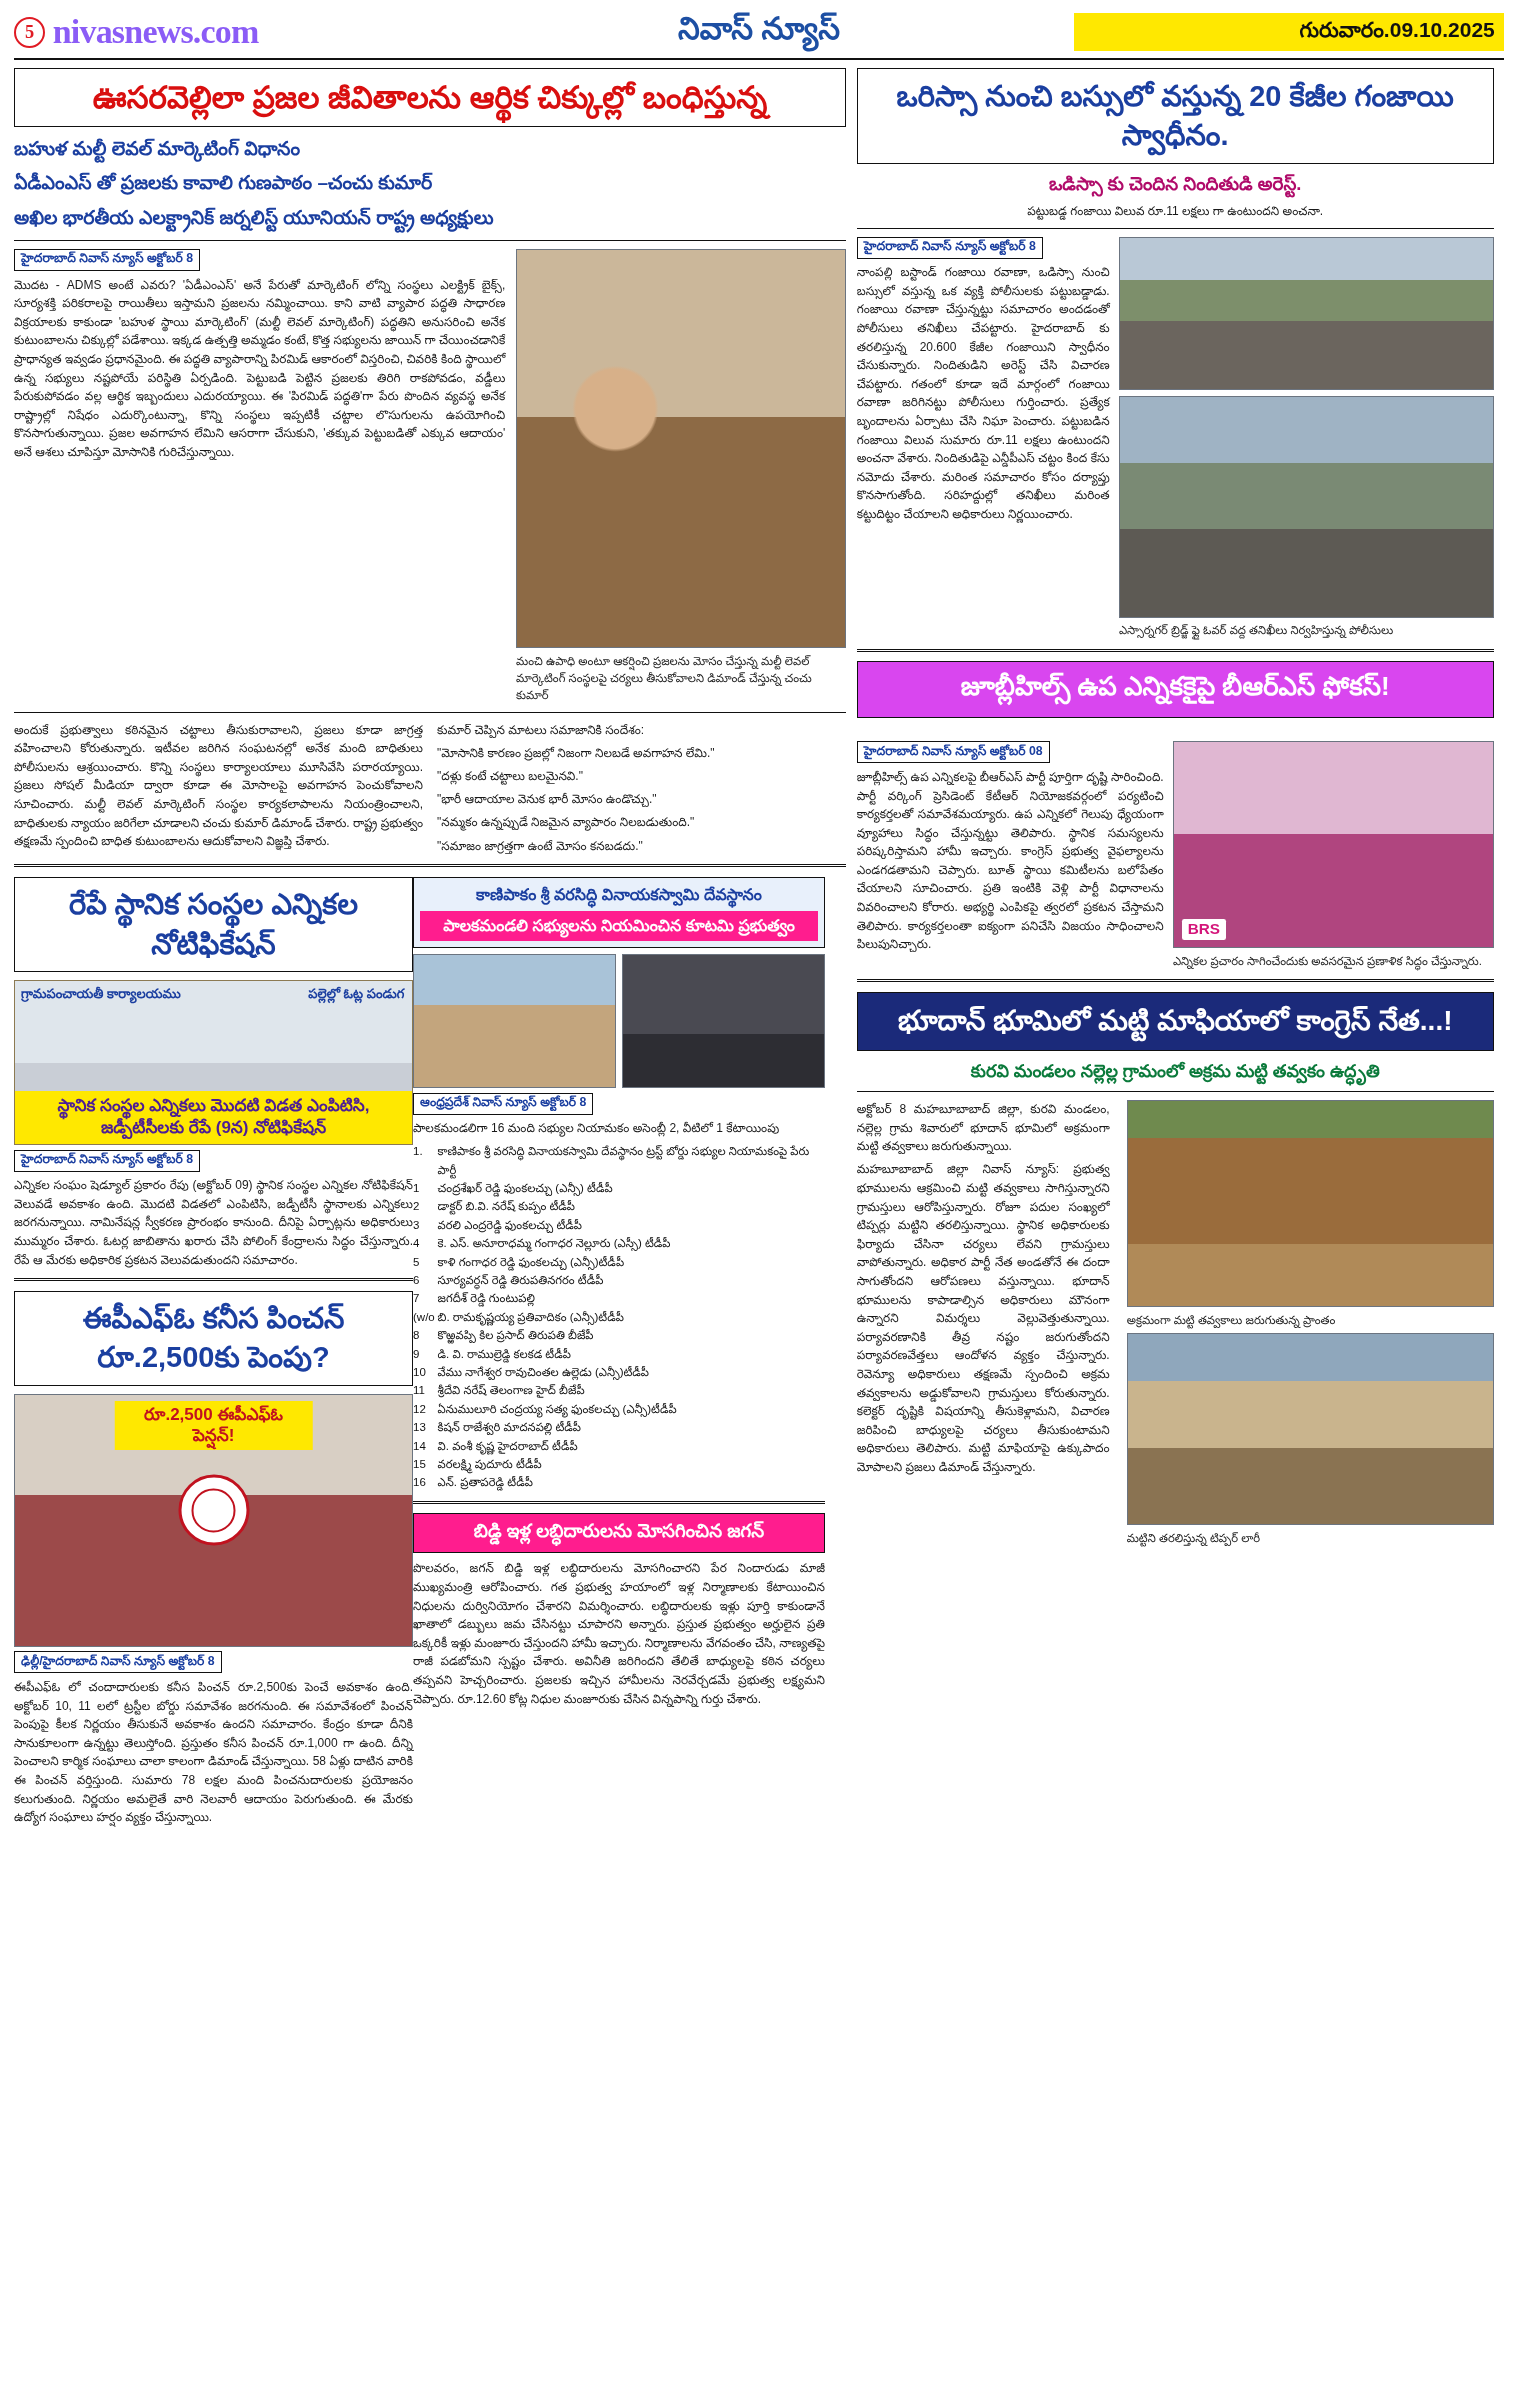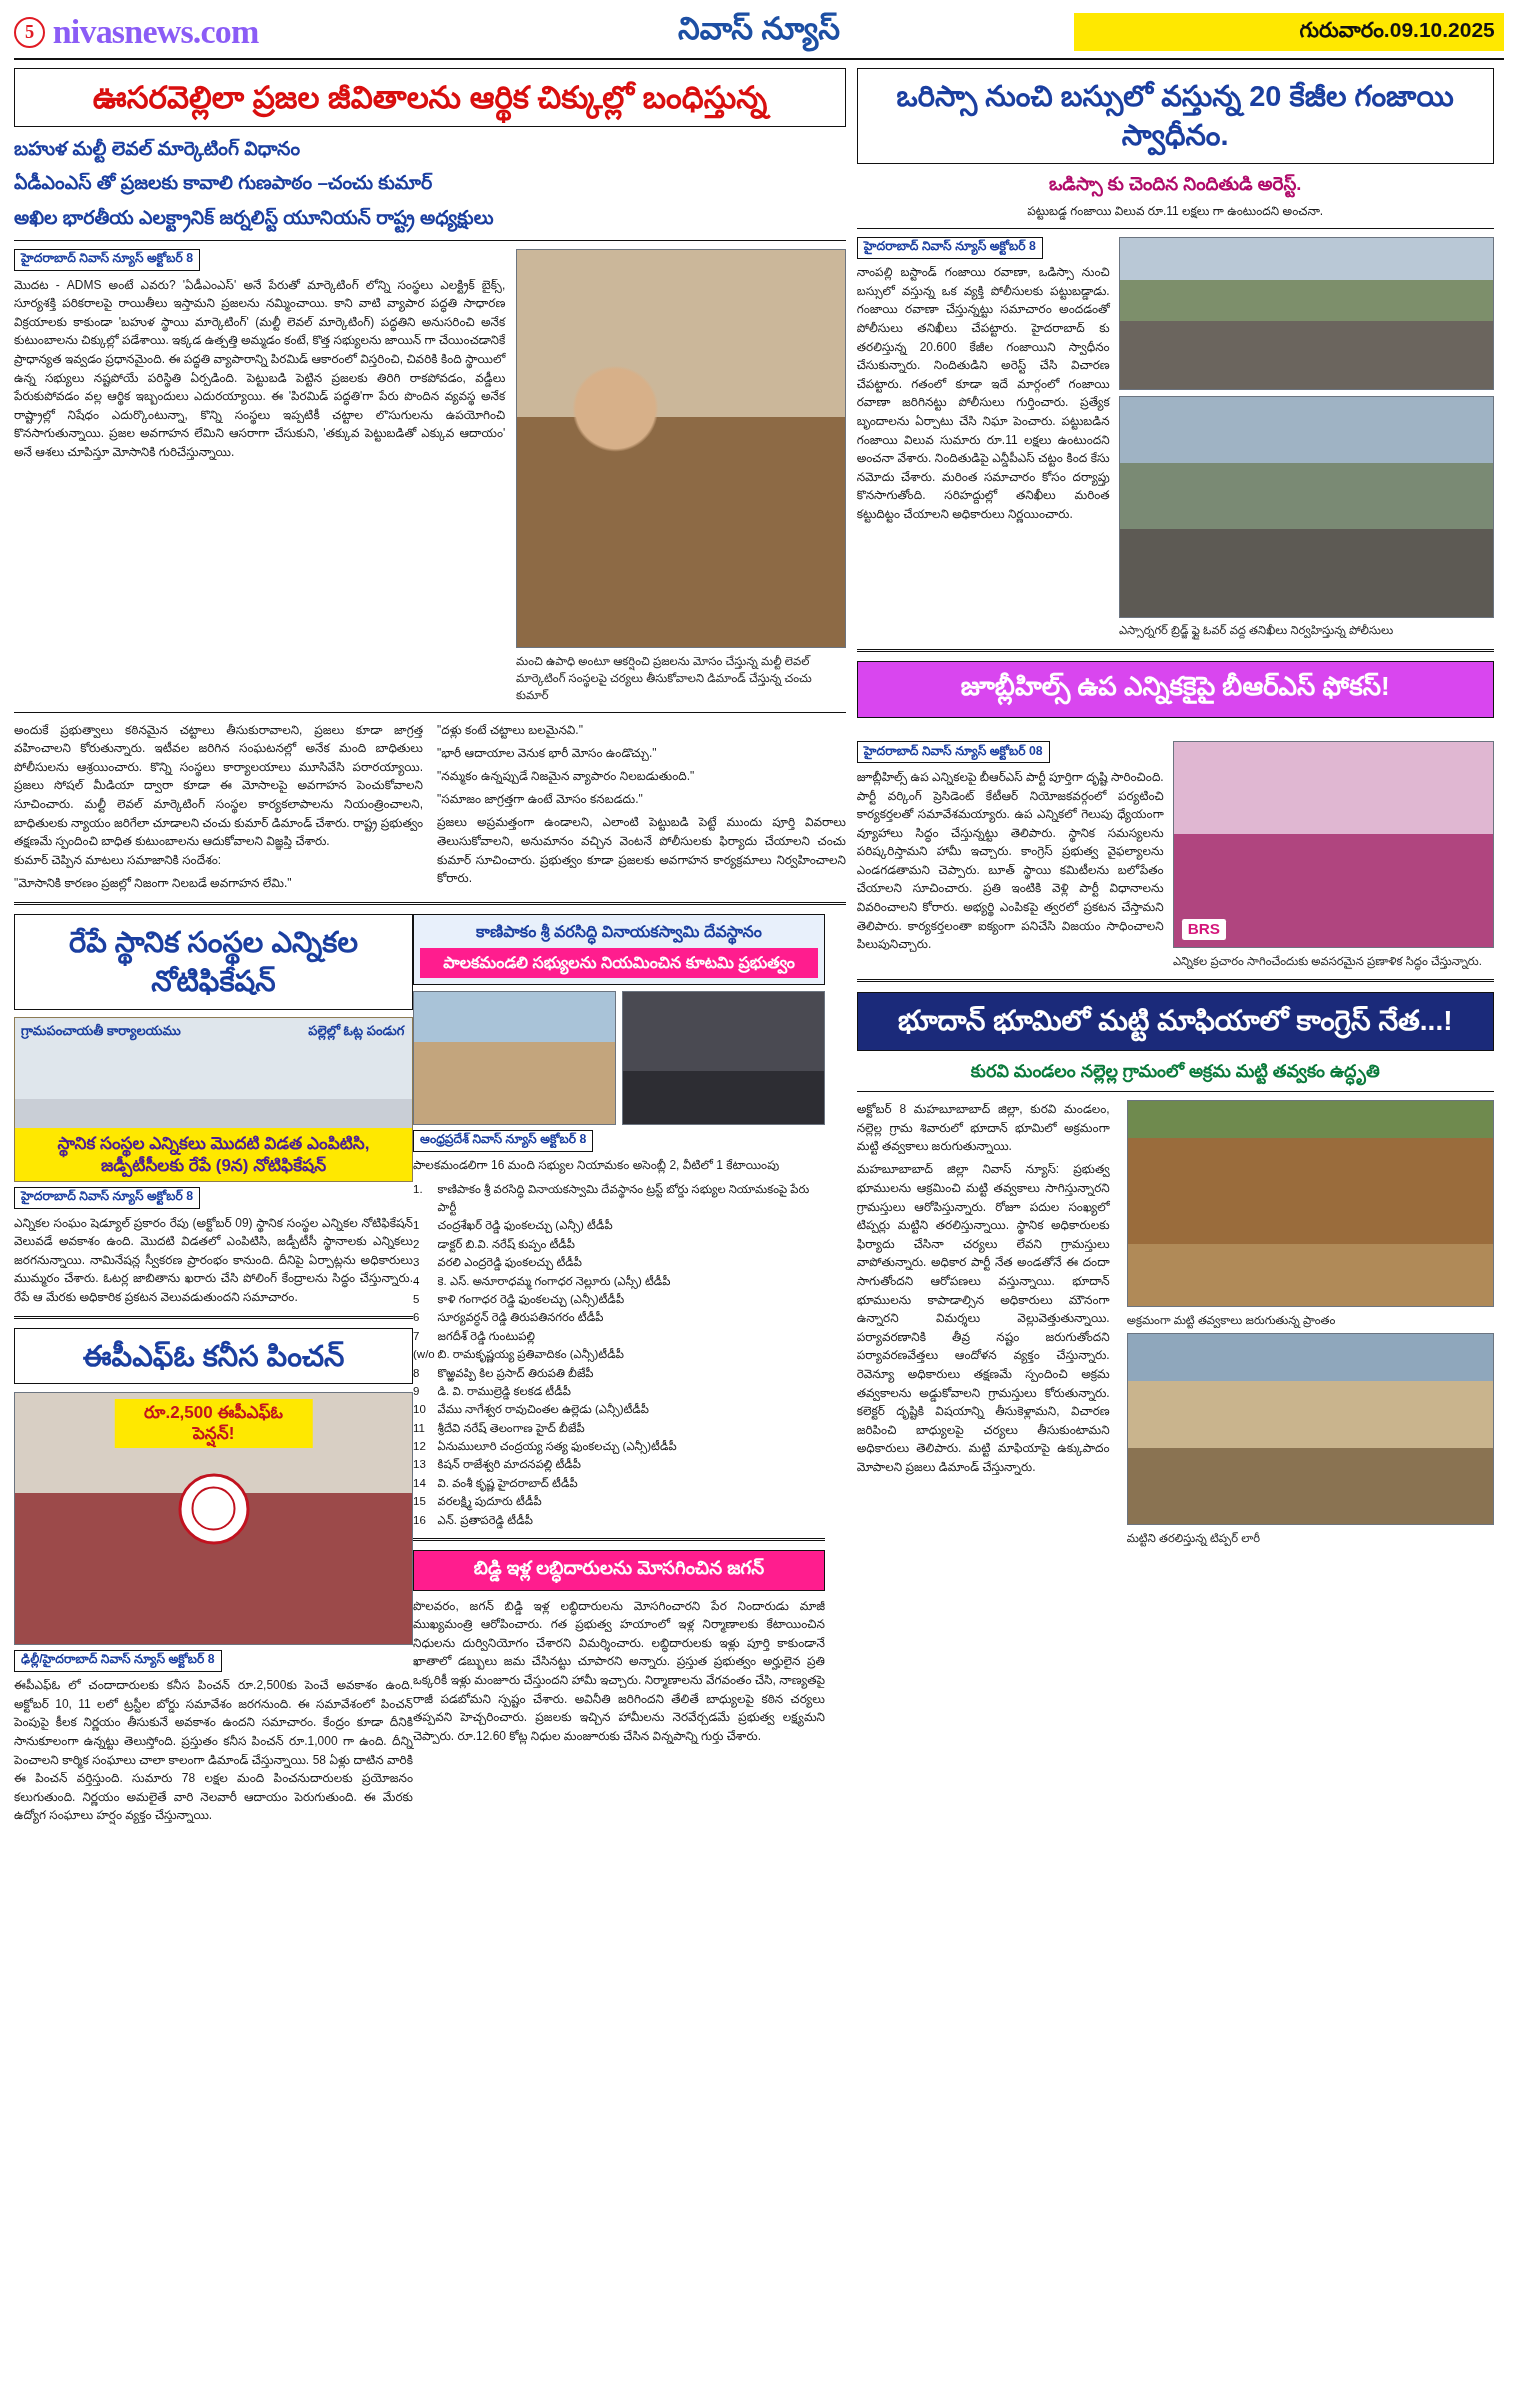--- a/index.html
+++ b/index.html
@@ -216,21 +216,20 @@
       <hr class="hr-thin">
 
       <div class="two-col">
         <div class="body-text mb10">అందుకే ప్రభుత్వాలు కఠినమైన చట్టాలు తీసుకురావాలని, ప్రజలు కూడా జాగ్రత్త వహించాలని కోరుతున్నారు. ఇటీవల జరిగిన సంఘటనల్లో అనేక మంది బాధితులు పోలీసులను ఆశ్రయించారు. కొన్ని సంస్థలు కార్యాలయాలు మూసివేసి పరారయ్యాయి. ప్రజలు సోషల్ మీడియా ద్వారా కూడా ఈ మోసాలపై అవగాహన పెంచుకోవాలని సూచించారు. మల్టీ లెవల్ మార్కెటింగ్ సంస్థల కార్యకలాపాలను నియంత్రించాలని, బాధితులకు న్యాయం జరిగేలా చూడాలని చంచు కుమార్ డిమాండ్ చేశారు. రాష్ట్ర ప్రభుత్వం తక్షణమే స్పందించి బాధిత కుటుంబాలను ఆదుకోవాలని విజ్ఞప్తి చేశారు.</div>
         <div class="body-text mb6">కుమార్ చెప్పిన మాటలు సమాజానికి సందేశం:</div>
         <div class="body-text mb6">"మోసానికి కారణం ప్రజల్లో నిజంగా నిలబడే అవగాహన లేమి."</div>
         <div class="body-text mb6">"దళ్లు కంటే చట్టాలు బలమైనవి."</div>
         <div class="body-text mb6">"భారీ ఆదాయాల వెనుక భారీ మోసం ఉండొచ్చు."</div>
         <div class="body-text mb6">"నమ్మకం ఉన్నప్పుడే నిజమైన వ్యాపారం నిలబడుతుంది."</div>
         <div class="body-text mb6">"సమాజం జాగ్రత్తగా ఉంటే మోసం కనబడదు."</div>
-        <div class="body-text">ప్రజలు అప్రమత్తంగా ఉండాలని, ఎలాంటి పెట్టుబడి పెట్టే ముందు పూర్తి వివరాలు తెలుసుకోవాలని, అనుమానం వచ్చిన వెంటనే పోలీసులకు ఫిర్యాదు చేయాలని చంచు కుమార్ సూచించారు. ప్రభుత్వం కూడా ప్రజలకు అవగాహన కార్యక్రమాలు నిర్వహించాలని కోరారు.</div>
       </div>
 
       <hr class="hr-thick">
 
       <div style="display:flex; gap:0; align-items:flex-start;">
 
         <div style="width:399px">
           <div class="headline-box">
             <div class="hl-blue">రేపే స్థానిక సంస్థల ఎన్నికల నోటిఫికేషన్</div>
           </div>
@@ -239,20 +238,21 @@
             <div style="position:absolute;top:4.6px;right:7.7px;font-size:13px;font-weight:bold;color:#1b3fa0">పల్లెల్లో ఓట్ల పండుగ</div>
             <div class="poster-strip">స్థానిక సంస్థల ఎన్నికలు మొదటి విడత ఎంపిటిసి, జడ్పీటీసీలకు రేపే (9న) నోటిఫికేషన్</div>
           </div>
           <div class="byline-box mt6">హైదరాబాద్ నివాస్ న్యూస్ అక్టోబర్ 8</div>
           <div class="body-text">ఎన్నికల సంఘం షెడ్యూల్ ప్రకారం రేపు (అక్టోబర్ 09) స్థానిక సంస్థల ఎన్నికల నోటిఫికేషన్ వెలువడే అవకాశం ఉంది. మొదటి విడతలో ఎంపిటిసి, జడ్పీటీసీ స్థానాలకు ఎన్నికలు జరగనున్నాయి. నామినేషన్ల స్వీకరణ ప్రారంభం కానుంది. దీనిపై ఏర్పాట్లను అధికారులు ముమ్మరం చేశారు. ఓటర్ల జాబితాను ఖరారు చేసి పోలింగ్ కేంద్రాలను సిద్ధం చేస్తున్నారు. రేపే ఆ మేరకు అధికారిక ప్రకటన వెలువడుతుందని సమాచారం.</div>
 
           <hr class="hr-thick">
 
           <div class="headline-box">
             <div class="hl-blue">ఈపీఎఫ్ఓ కనీస పించన్</div>
+            <div class="hl-blue">రూ.2,500కు పెంపు?</div>
           </div>
           <div class="photo ph-woman epf-photo">
             <div style="position:absolute;top:6.1px;left:50%;transform:translateX(-50%);background:#ffe800;color:#c1121f;font-weight:bold;font-size:17px;padding:3.1px 7.7px;text-align:center;line-height:1.25;white-space:pre-line">రూ.2,500 ఈపీఎఫ్ఓ పెన్షన్!</div>
             <div class="logo-seal"></div>
           </div>
           <div class="byline-box mt6">ఢిల్లీ/హైదరాబాద్ నివాస్ న్యూస్ అక్టోబర్ 8</div>
           <div class="body-text">ఈపీఎఫ్ఓ లో చందాదారులకు కనీస పించన్ రూ.2,500కు పెంచే అవకాశం ఉంది. అక్టోబర్ 10, 11 లలో ట్రస్టీల బోర్డు సమావేశం జరగనుంది. ఈ సమావేశంలో పించన్ పెంపుపై కీలక నిర్ణయం తీసుకునే అవకాశం ఉందని సమాచారం. కేంద్రం కూడా దీనికి సానుకూలంగా ఉన్నట్టు తెలుస్తోంది. ప్రస్తుతం కనీస పించన్ రూ.1,000 గా ఉంది. దీన్ని పెంచాలని కార్మిక సంఘాలు చాలా కాలంగా డిమాండ్ చేస్తున్నాయి. 58 ఏళ్లు దాటిన వారికి ఈ పించన్ వర్తిస్తుంది. సుమారు 78 లక్షల మంది పించనుదారులకు ప్రయోజనం కలుగుతుంది. నిర్ణయం అమలైతే వారి నెలవారీ ఆదాయం పెరుగుతుంది. ఈ మేరకు ఉద్యోగ సంఘాలు హర్షం వ్యక్తం చేస్తున్నాయి.</div>
         </div>
 
         <div style="width:412px">

